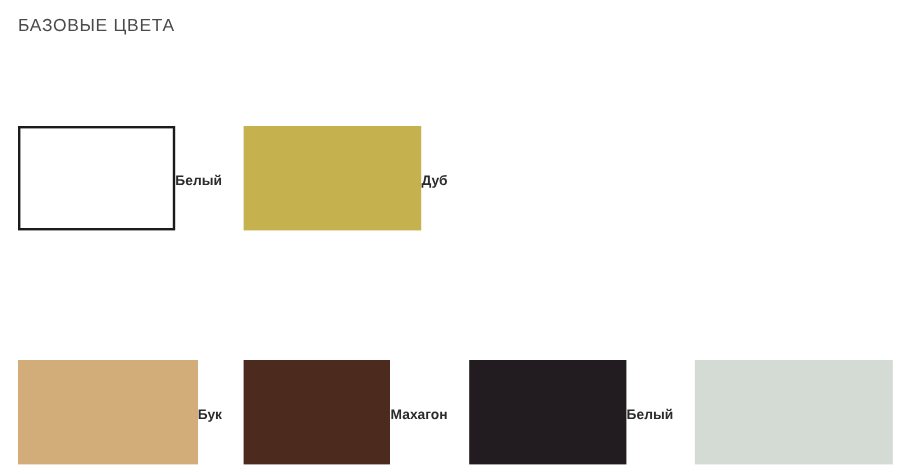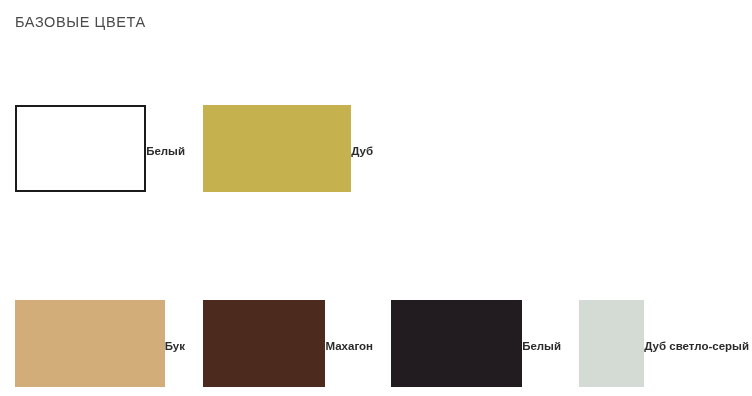--- a/index.html
+++ b/index.html
@@ -110,19 +110,18 @@
         <div class="swatch-label">Махагон</div>
       </div>
 
       <div class="swatch-cell">
         <div class="swatch-chip" style="background-color: rgb(34, 28, 32);"></div>
         <div class="swatch-label">Белый</div>
       </div>
 
       <div class="swatch-cell">
         <div class="swatch-chip" style="background-color: rgb(212, 218, 212);"></div>
-        <div class="swatch-label">Дуб светло-серый</div>
       </div>
 
     </div>
 
   </div>
 </div>
 
 </body></html>

